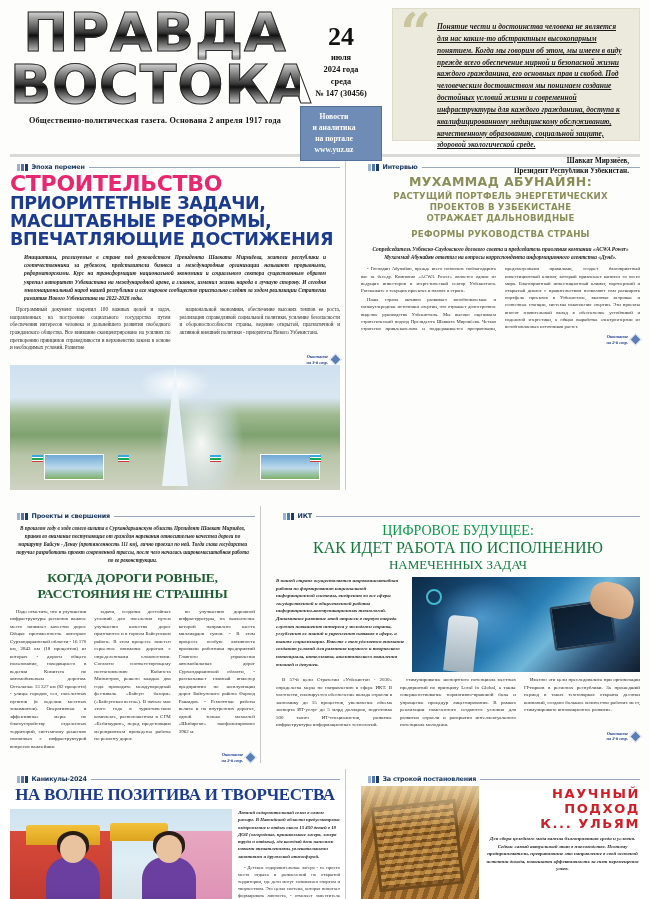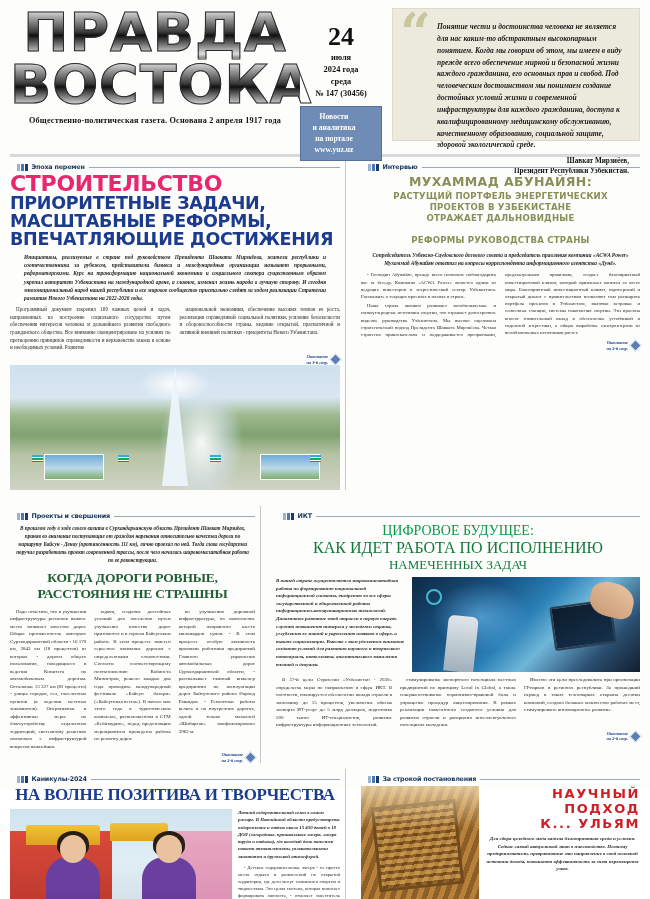--- a/index.html
+++ b/index.html
@@ -88,20 +88,21 @@
     font-weight: 700;
   }
   .quote-text {
     font-family: "Liberation Serif", serif;
     font-style: italic;
     font-weight: 700;
     font-size: 7.5px;
     line-height: 1.58;
     color: #1b1b1b;
     text-align: left;
+    text-decoration: underline;
   }
   .quote-author {
     text-align: right;
     font-family: "Liberation Serif", serif;
     font-weight: 700;
     font-size: 7.2px;
     line-height: 1.4;
     color: #111;
     margin-top: 5px;
   }
@@ -408,21 +409,21 @@
             </span>
           <span class="rub-label">Интервью</span>
           <span class="rub-line"></span>
         </div>
 
         <div class="headline-center" style="margin-top:3px;">
           <div style="font-family:'DejaVu Sans',sans-serif;font-weight:800;font-size:12.5px;color:#8a8f5a;letter-spacing:0.4px;">МУХАММАД АБУНАЙЯН:</div>
           <div style="font-family:'DejaVu Sans',sans-serif;font-weight:700;font-size:8.6px;color:#8a8f5a;letter-spacing:0.2px;margin-top:2px;">РАСТУЩИЙ ПОРТФЕЛЬ ЭНЕРГЕТИЧЕСКИХ</div>
           <div style="font-family:'DejaVu Sans',sans-serif;font-weight:700;font-size:8.6px;color:#8a8f5a;letter-spacing:0.2px;margin-top:1px;">ПРОЕКТОВ В УЗБЕКИСТАНЕ</div>
           <div style="font-family:'DejaVu Sans',sans-serif;font-weight:700;font-size:8.6px;color:#8a8f5a;letter-spacing:0.2px;margin-top:1px;">ОТРАЖАЕТ ДАЛЬНОВИДНЫЕ</div>
-          <div style="font-family:'DejaVu Sans',sans-serif;font-weight:700;font-size:8.6px;color:#8a8f5a;letter-spacing:0.2px;margin-top:12px;">РЕФОРМЫ РУКОВОДСТВА СТРАНЫ</div>
+          <div style="font-family:'DejaVu Sans',sans-serif;font-weight:700;font-size:8.6px;color:#8a8f5a;letter-spacing:0.2px;margin-top:6px;">РЕФОРМЫ РУКОВОДСТВА СТРАНЫ</div>
         </div>
 
         <div class="spacer6"></div>
         <div class="lead-it lead-center" style="padding:0 8px;">Сопредседатель Узбекско-Саудовского делового совета и председатель правления компании «ACWA Power» Мухаммад Абунайян ответил на вопросы корреспондента информационного агентства «Дунё».</div>
         <div class="spacer4"></div>
 
         <div class="body2" style="font-size:4.8px;">
           <p>- Господин Абунайян, прежде всего позвольте поблагодарить вас за беседу. Компания «ACWA Power» является одним из ведущих инвесторов в энергетический сектор Узбекистана. Расскажите о текущих проектах и планах в стране.</p>
           <p>Наша страна активно развивает возобновляемые и низкоуглеродные источники энергии, что отражает долгосрочное видение руководства Узбекистана. Мы высоко оцениваем стратегический подход Президента Шавката Мирзиёева. Четкая стратегия привлекательна и поддерживается прозрачными, предсказуемыми правилами, создает благоприятный инвестиционный климат, который привлекает капитал со всего мира. Благоприятный инвестиционный климат, партнерский и открытый диалог с правительством позволяют нам расширять портфель проектов в Узбекистане, включая ветровые и солнечные станции, системы накопления энергии. Эти проекты вносят значительный вклад в обеспечение устойчивой и надежной энергетики, а общая выработка электроэнергии из возобновляемых источников растет.</p>
         </div>

